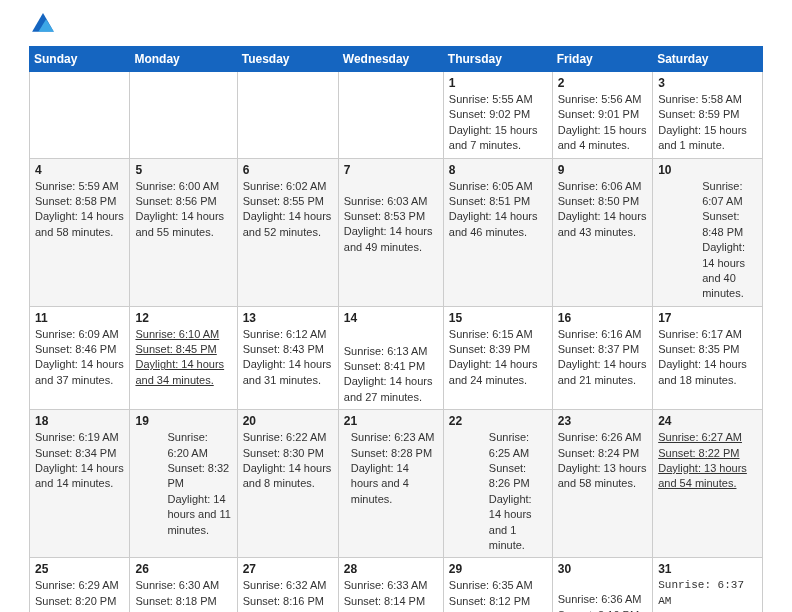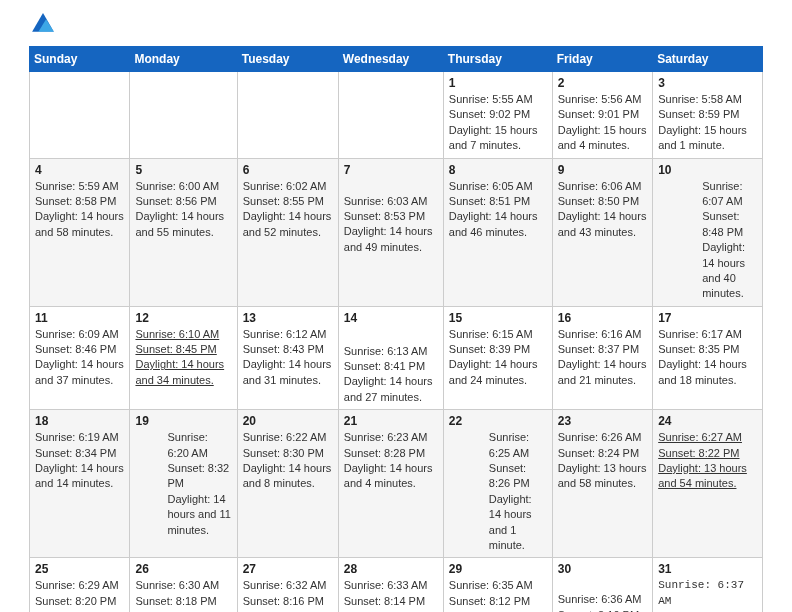--- a/index.html
+++ b/index.html
@@ -252,21 +252,21 @@
 Daylight: 14 hours and 11 minutes.</div>
           </td>
           <td>
             <span class="day-number">20</span>
             <div class="day-info" style="white-space: pre-line;">Sunrise: 6:22 AM
 Sunset: 8:30 PM
 Daylight: 14 hours and 8 minutes.</div>
           </td>
           <td>
             <span class="day-number">21</span>
-            <div class="day-info" style="white-space: pre-line;">Sunrise: 6:23 AM
+            <div class="day-info" style="white-space: pre-line; margin-left: 7px;">Sunrise: 6:23 AM
 Sunset: 8:28 PM
 Daylight: 14 hours and 4 minutes.</div>
           </td>
           <td>
             <span class="day-number">22</span>
             <div class="day-info" style="white-space: pre-line; margin-left: 40px;">Sunrise: 6:25 AM
 Sunset: 8:26 PM
 Daylight: 14 hours and 1 minute.</div>
           </td>
           <td>

